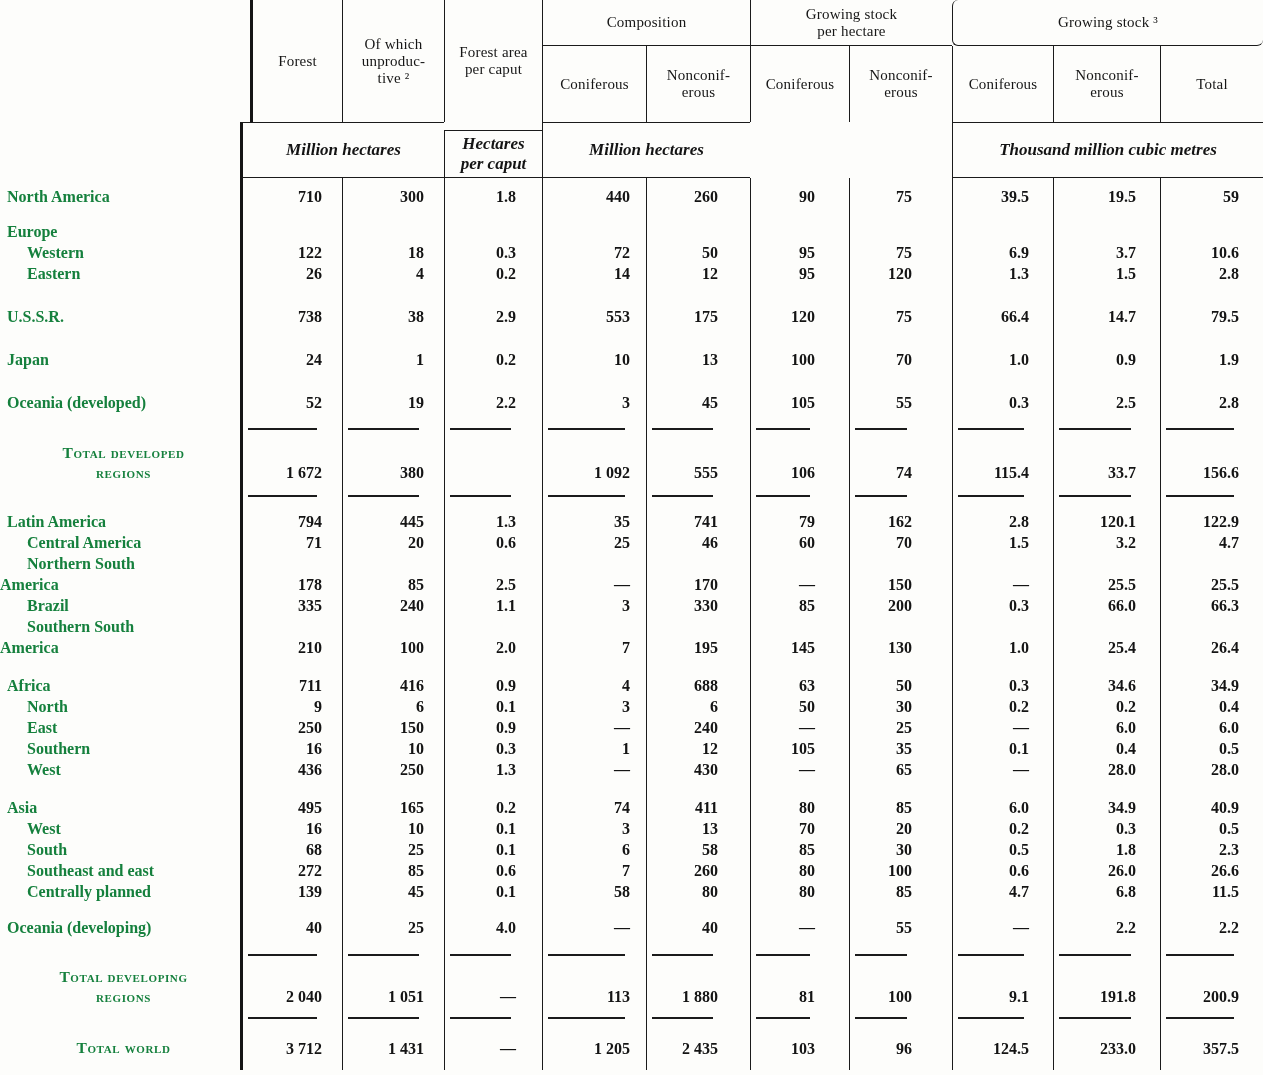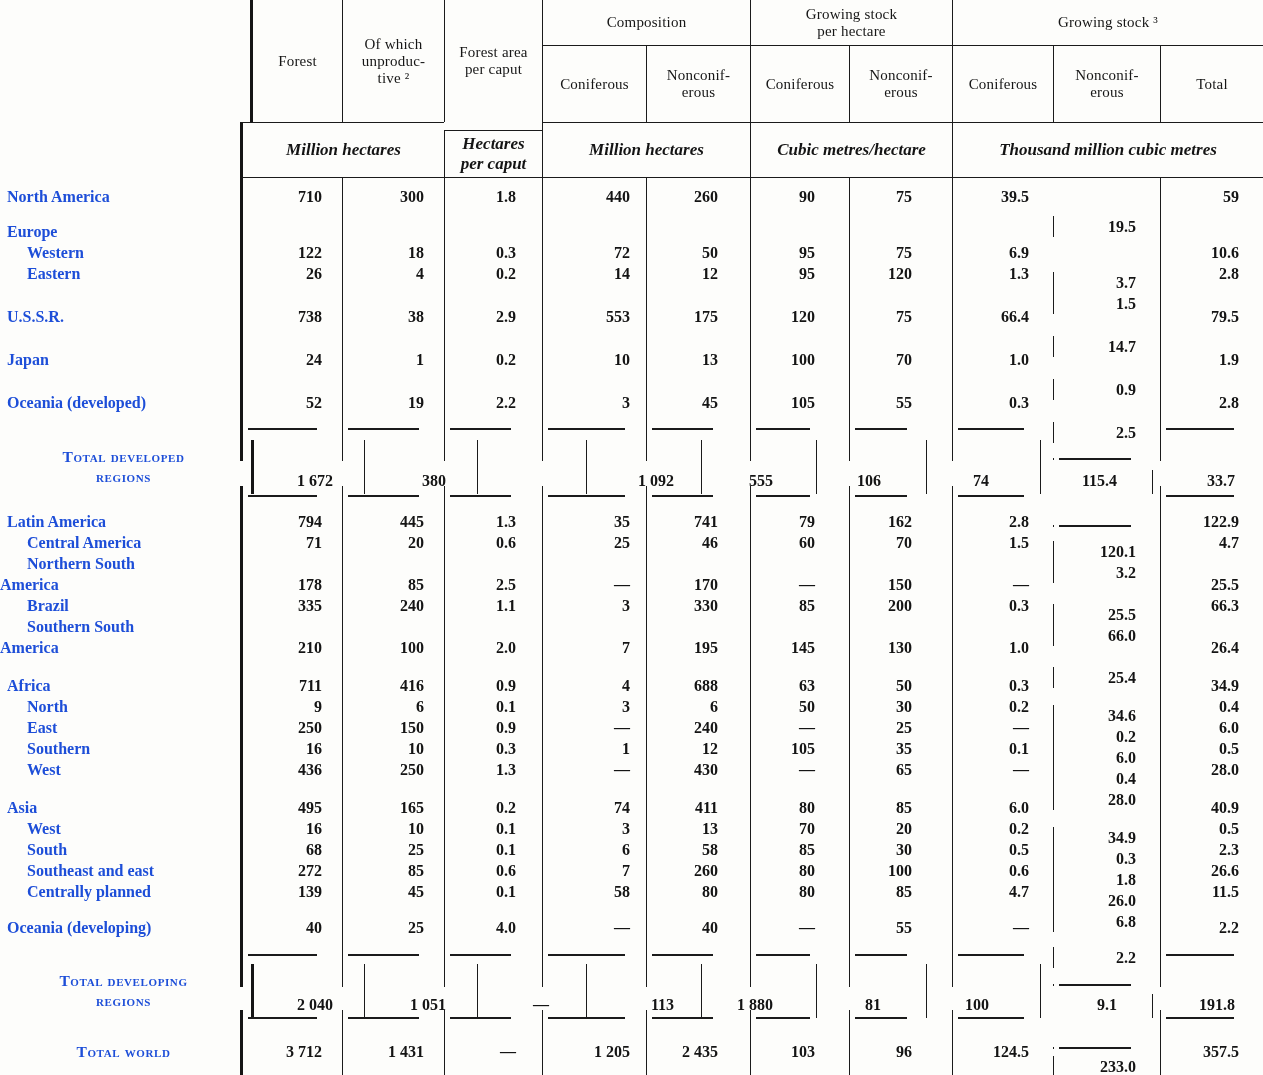--- a/index.html
+++ b/index.html
@@ -45,55 +45,55 @@
   .bl-thick { border-left: 3px solid #151515; }
   .bb       { border-bottom: 1px solid #1b1b1b; }
   .bt       { border-top: 1px solid #1b1b1b; }
 
   .a-label  { grid-area: 1 / 1 / 3 / 2; }
   .a-forest { grid-area: 1 / 2 / 3 / 3; margin-left: 10px; }
   .a-unprod { grid-area: 1 / 3 / 3 / 4; }
   .a-caput  { grid-area: 1 / 4 / 3 / 5; }
   .a-comp   { grid-area: 1 / 5 / 2 / 7; }
   .a-gsha   { grid-area: 1 / 7 / 2 / 9; }
-  .a-gs     { grid-area: 1 / 9 / 2 / 12; }
+  .a-gs     { grid-area: 1 / 9 / 2 / 12; border-radius: 6px; }
   .a-c1 { grid-area: 2 / 5 / 3 / 6; }
   .a-c2 { grid-area: 2 / 6 / 3 / 7; }
   .a-c3 { grid-area: 2 / 7 / 3 / 8; }
   .a-c4 { grid-area: 2 / 8 / 3 / 9; }
   .a-c5 { grid-area: 2 / 9 / 3 / 10; }
   .a-c6 { grid-area: 2 / 10 / 3 / 11; }
   .a-c7 { grid-area: 2 / 11 / 3 / 12; }
   .a-u0 { grid-area: 3 / 1 / 4 / 2; }
   .a-u1 { grid-area: 3 / 2 / 4 / 4; }
   .a-u2 { grid-area: 3 / 4 / 4 / 5; margin-top: 8px; }
   .a-u3 { grid-area: 3 / 5 / 4 / 7; }
   .a-u4 { grid-area: 3 / 7 / 4 / 9; }
   .a-u5 { grid-area: 3 / 9 / 4 / 12; }
 
   
   .trow { width: 1263px; }
   .lcell {
     font-size: 16px; font-weight: 700; line-height: 21px;
-    white-space: nowrap; color: #1d4ed8;
+    white-space: nowrap; color: #15803d;
   }
   .indent-0 { padding-left: 7px; }
   .indent-1 { padding-left: 27px; }
   .indent-2 { }
   .vcell {
     font-size: 16px; font-weight: 700; line-height: 21px;
     text-align: right; color: #141414;
   }
   .trow.data,  .trow.group { height: 21px; }
   .trow.rule  { height: 3px; }
   .trow.rule .vcell::after {
     content: ""; display: block; height: 0;
     border-top: 2px solid #1b1b1b; margin: 0 5px;
   }
-  .trow.total2 { height: 46px; gap: 11px; }
+  .trow.total2 { height: 46px; }
   .trow.total2 .lcell { display: flex; flex-direction: column; justify-content: center; }
   .trow.total2 .vcell { display: flex; align-items: flex-end; justify-content: flex-end; padding-bottom: 3px; }
   .trow.total1 { height: 44px; }
   .trow.total1 .lcell { display: flex; align-items: center; justify-content: center; }
   .trow.total1 .vcell { display: flex; align-items: center; justify-content: flex-end; }
   .total-label {
     font-variant: small-caps;
     letter-spacing: 0.6px;
     text-align: center;
     font-size: 15.5px;
@@ -101,21 +101,21 @@
   }
   
   .c0 { padding-right: 20px; }
   .c1 { padding-right: 20px; }
   .c2 { padding-right: 26px; }
   .c3 { padding-right: 16px; }
   .c4 { padding-right: 32px; }
   .c5 { padding-right: 34px; }
   .c6 { padding-right: 40px; }
   .c7 { padding-right: 24px; }
-  .c8 { padding-right: 24px; margin-top: 30px; }
+  .c8 { padding-right: 24px; }
   .c9 { padding-right: 24px; }
 </style>
 </head>
 <body>
 
 <div class="page">
 
   <div class="grid header">
     <div class="a-label hcell"></div>
 
@@ -175,23 +175,20 @@
     <div class="a-u0"></div>
     <div class="a-u1 ucell bl-thick bt bb">
       <div>Million hectares</div>
     </div>
     <div class="a-u2 ucell bl bt bb">
       <div>Hectares</div>
       <div>per caput</div>
     </div>
     <div class="a-u3 ucell bl bt bb">
       <div>Million hectares</div>
-    </div>
-    <div class="a-u4 ucell bl bt bb">
-      <div>Cubic metres/hectare</div>
     </div>
     <div class="a-u5 ucell bl bt bb">
       <div>Thousand million cubic metres</div>
     </div>
   </div>
 
   <div>
       <div class="trow grid gap" style="height: 8px;">
         <div class="lcell indent-0"></div>
         <div class="vcell c0 bl-thick"></div>

